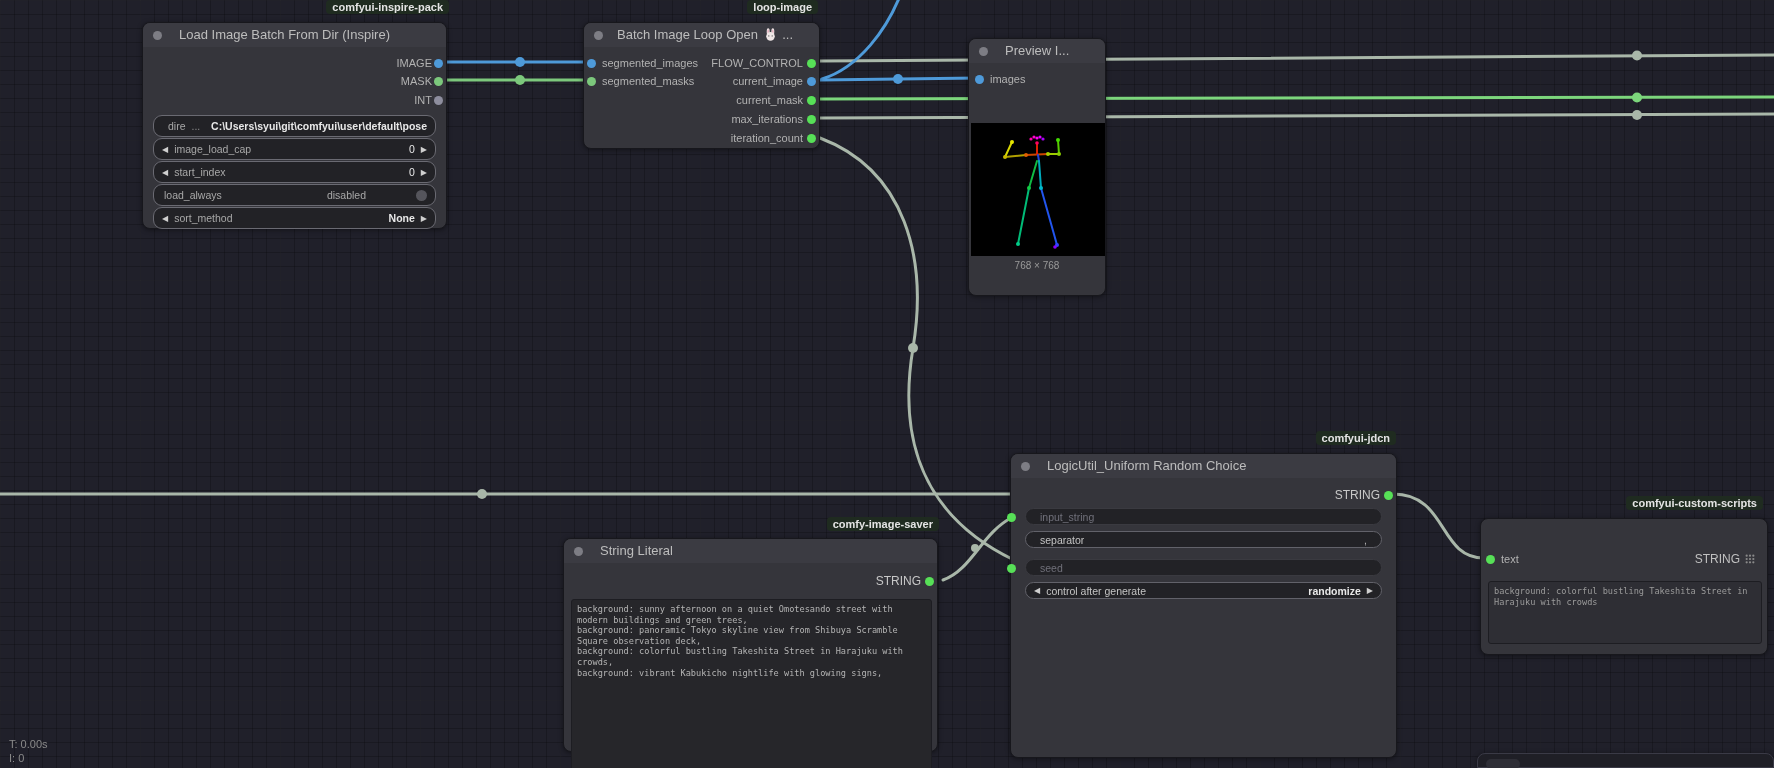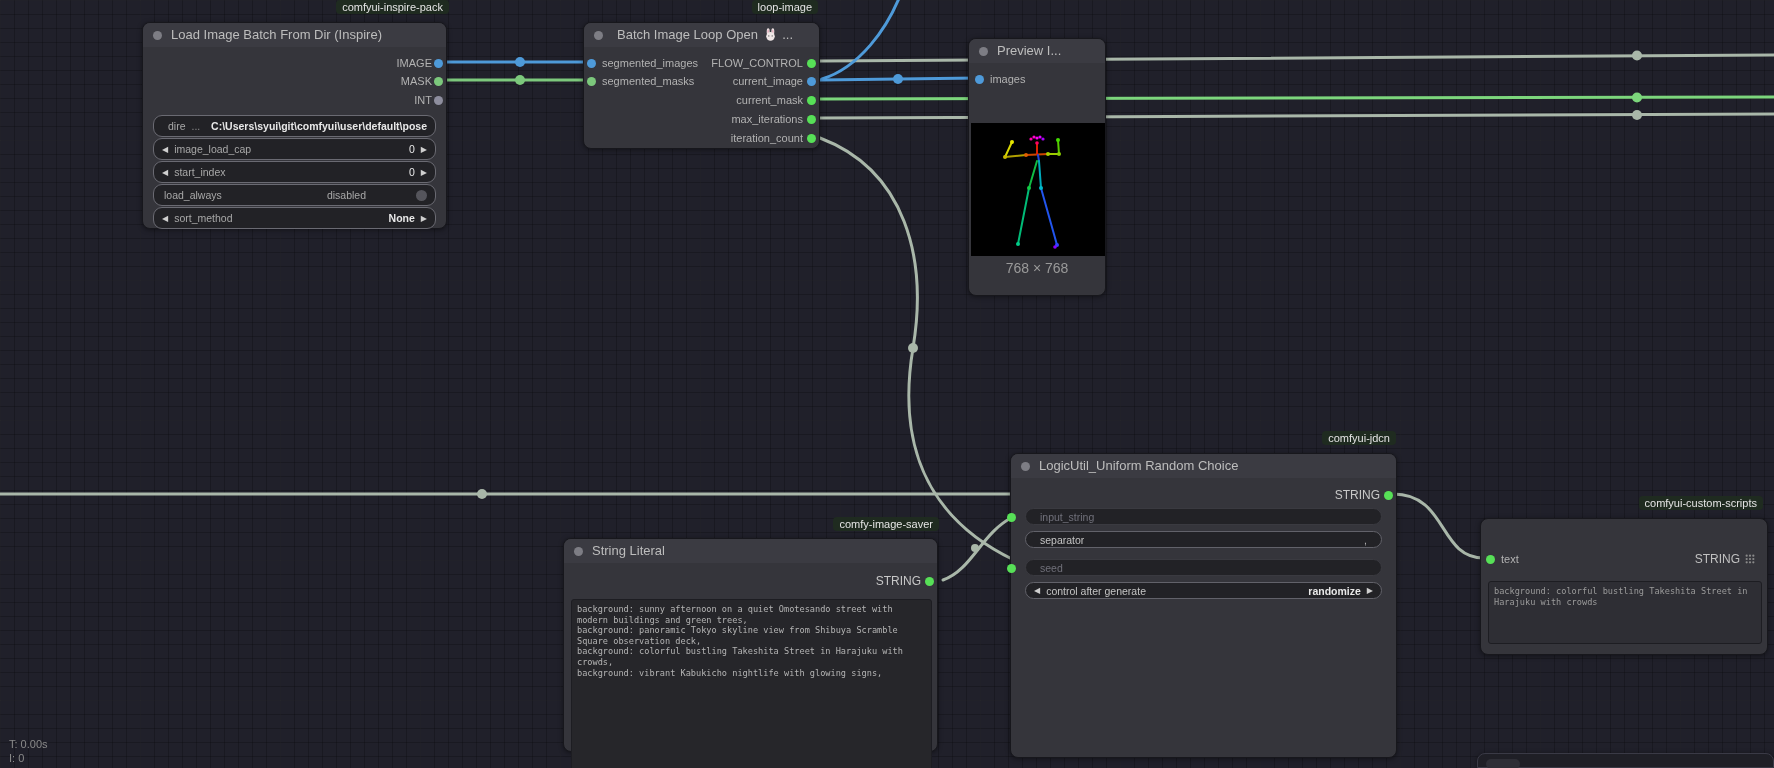--- a/index.html
+++ b/index.html
@@ -15,21 +15,21 @@
     background-size:140px 140px,140px 140px,14px 14px,14px 14px;
   }
   #wires{position:absolute;left:0;top:0;z-index:1;}
   .node{
     position:absolute;z-index:2;background:#35353b;border:1px solid #17171c;
     border-radius:8px;box-shadow:0 1px 5px rgba(0,0,0,.45);box-sizing:border-box;
   }
   .node-title{
     position:absolute;left:0;top:0;right:0;height:24px;line-height:24px;
     background:#3b3b42;border-radius:7px 7px 0 0;color:#bdbdbd;font-size:13px;
-    padding-left:28px;white-space:nowrap;overflow:hidden;
+    padding-left:36px;white-space:nowrap;overflow:hidden;
   }
   .tdot{position:absolute;left:10px;top:8px;width:9px;height:9px;border-radius:50%;background:#7d7d84;}
   .slot-label{position:absolute;font-size:11px;color:#b2b2b2;line-height:14px;white-space:nowrap;}
   .out{text-align:right;}
   .dot{position:absolute;width:9px;height:9px;border-radius:50%;z-index:3;}
   .dot.in{left:3px;}
   .dot.outp{right:3px;}
   .c-img{background:#4e9ad9;}
   .c-mask{background:#7cc87c;}
   .c-int{background:#8e8e9e;}
@@ -42,30 +42,30 @@
   }
   .widget .arrow{font-size:8px;color:#cfcfcf;flex:0 0 auto;}
   .widget .wlabel{margin:0 6px;flex:0 1 auto;overflow:hidden;}
   .widget .wvalue{margin-left:auto;color:#e8e8e8;padding:0 6px;}
   .widget .bold{font-weight:bold;}
   .widget.dim{border-color:#3a3a40;color:#70707a;}
   .widget.dim .wlabel{color:#70707a;}
   .toggle{width:11px;height:11px;border-radius:50%;background:#55555c;flex:0 0 auto;}
   .badge{
     position:absolute;z-index:4;background:#1f2b20;color:#e4e4e4;font-size:11px;
-    font-weight:normal;padding:1px 6px;border-radius:4px;white-space:nowrap;
+    font-weight:bold;padding:1px 6px;border-radius:4px;white-space:nowrap;
   }
   .textbox{
     position:absolute;background:#26262a;border:1px solid #1d1d22;border-radius:3px;
     font-family:"DejaVu Sans Mono",monospace;font-size:8.6px;line-height:10.6px;
     color:#b4b4b4;padding:4px 5px;box-sizing:border-box;white-space:pre-wrap;
     word-break:break-word;overflow:hidden;
   }
   .status{position:absolute;left:9px;z-index:4;font-size:11px;color:#8a8a8a;}
-  .caption{position:absolute;left:0;right:0;text-align:center;font-size:14px;color:#9a9a9a;}
+  .caption{position:absolute;left:0;right:0;text-align:center;font-size:10px;color:#9a9a9a;}
   .imgarea{position:absolute;background:#000;}
   .gridicon{display:inline-block;vertical-align:-1px;margin-left:5px;}
 </style>
 </head>
 <body>
 
 <svg id="wires" width="1774" height="768">
   <g fill="none" stroke-linecap="round" stroke-width="3">
 
     <path d="M 820 61 C 1100 57, 1400 55, 1774 55" stroke="#a9b7a9"></path>

